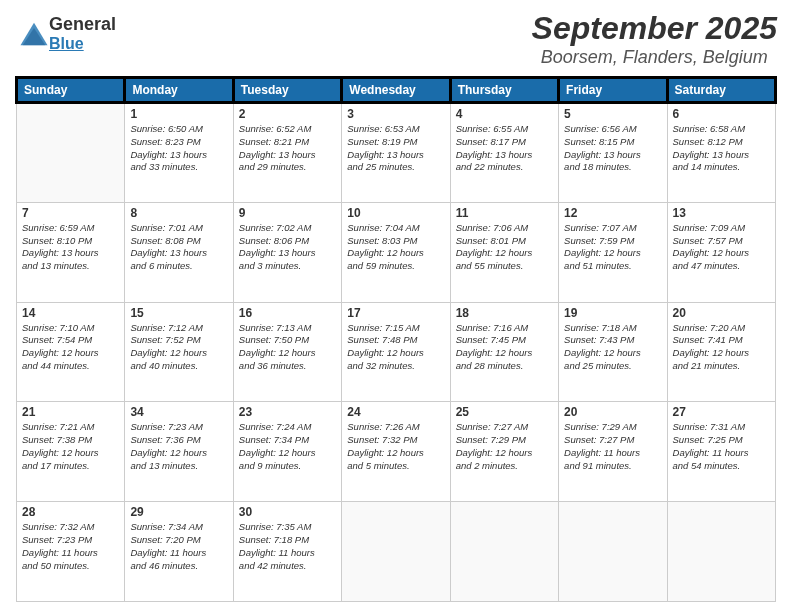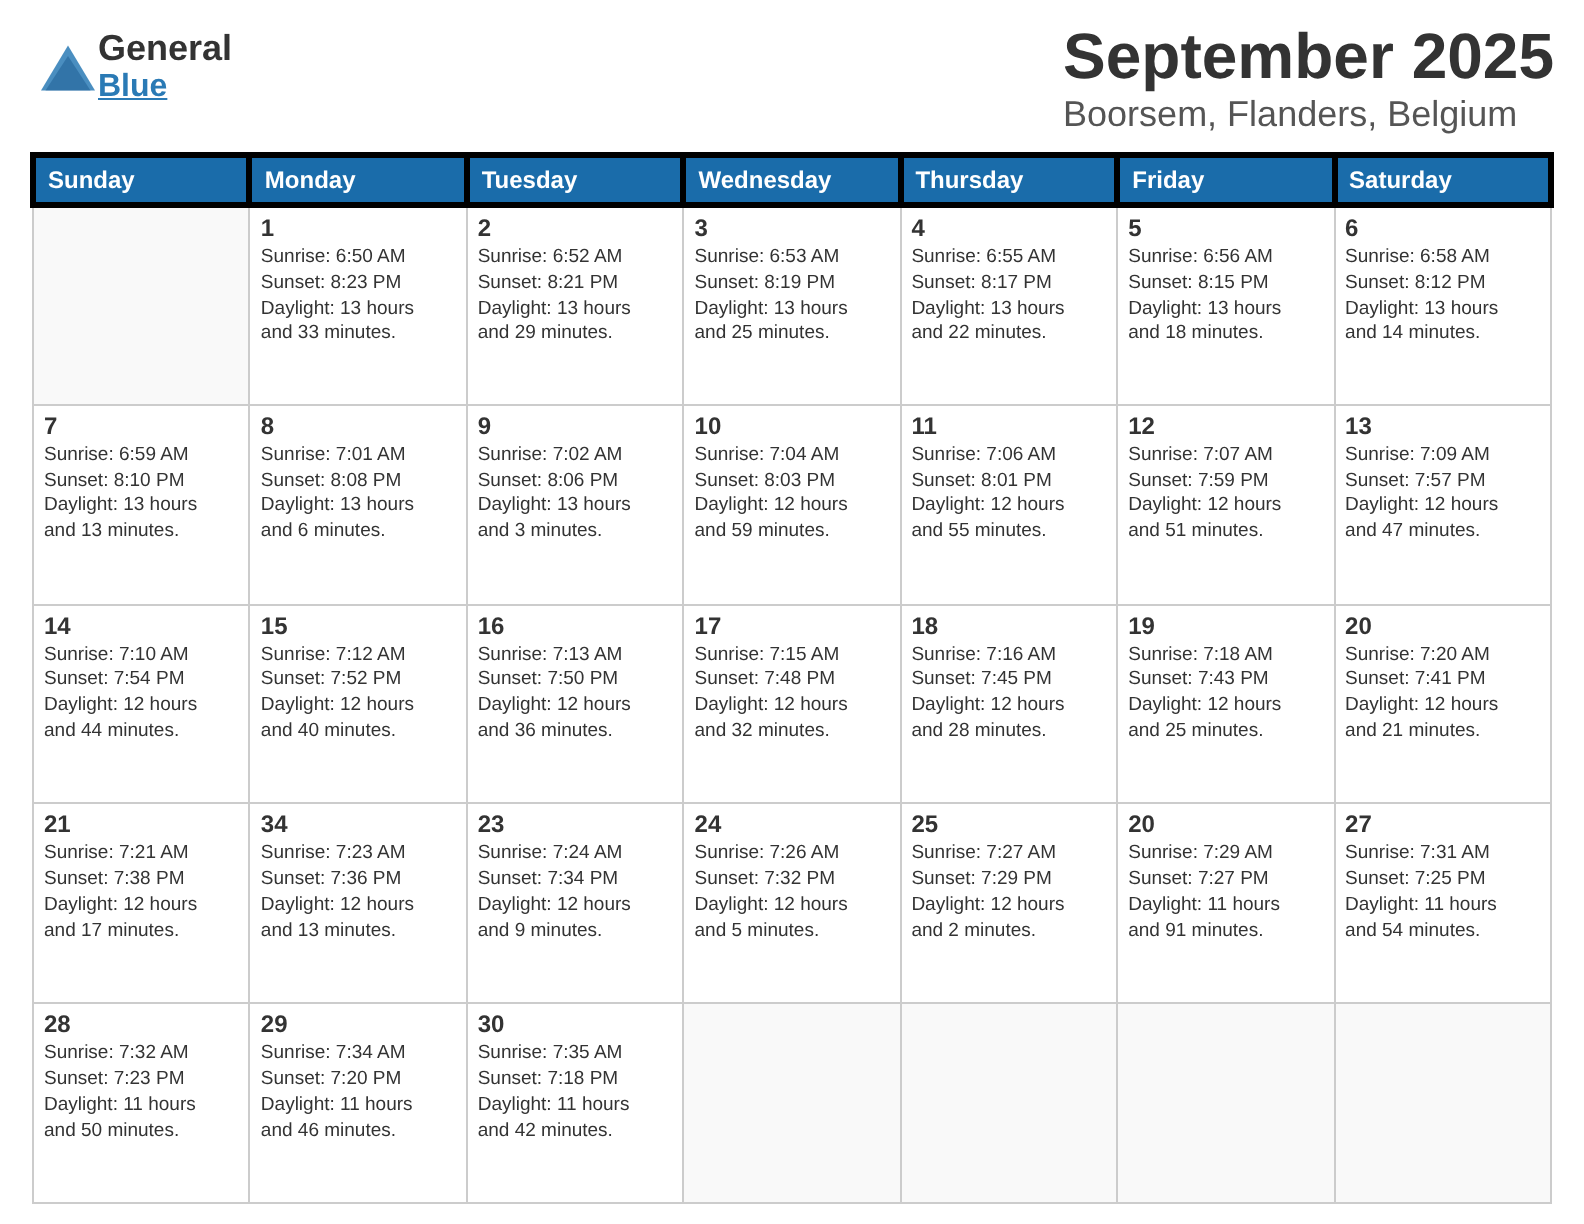--- a/index.html
+++ b/index.html
@@ -43,21 +43,22 @@
       font-weight: bold;
       color: #2a7ab5;
       text-decoration: underline;
     }
     .logo-icon {
       width: 30px;
       height: 30px;
       margin-left: 4px;
     }
     .title-block {
-      text-align: left;
+      text-align: center;
+      font-style: italic;
     }
     .month-title {
       font-size: 32px;
       font-weight: bold;
       color: #333;
     }
     .location {
       font-size: 18px;
       color: #555;
     }
@@ -85,20 +86,21 @@
       height: 88px;
     }
     .day-num {
       font-size: 12px;
       font-weight: bold;
       display: block;
       margin-bottom: 2px;
     }
     .cell-content {
       line-height: 1.35;
+      font-style: italic;
     }
     .empty-cell {
       background: #f9f9f9;
     }
   </style>
 </head>
 <body>
 
 <div class="page">
   <div class="header">

